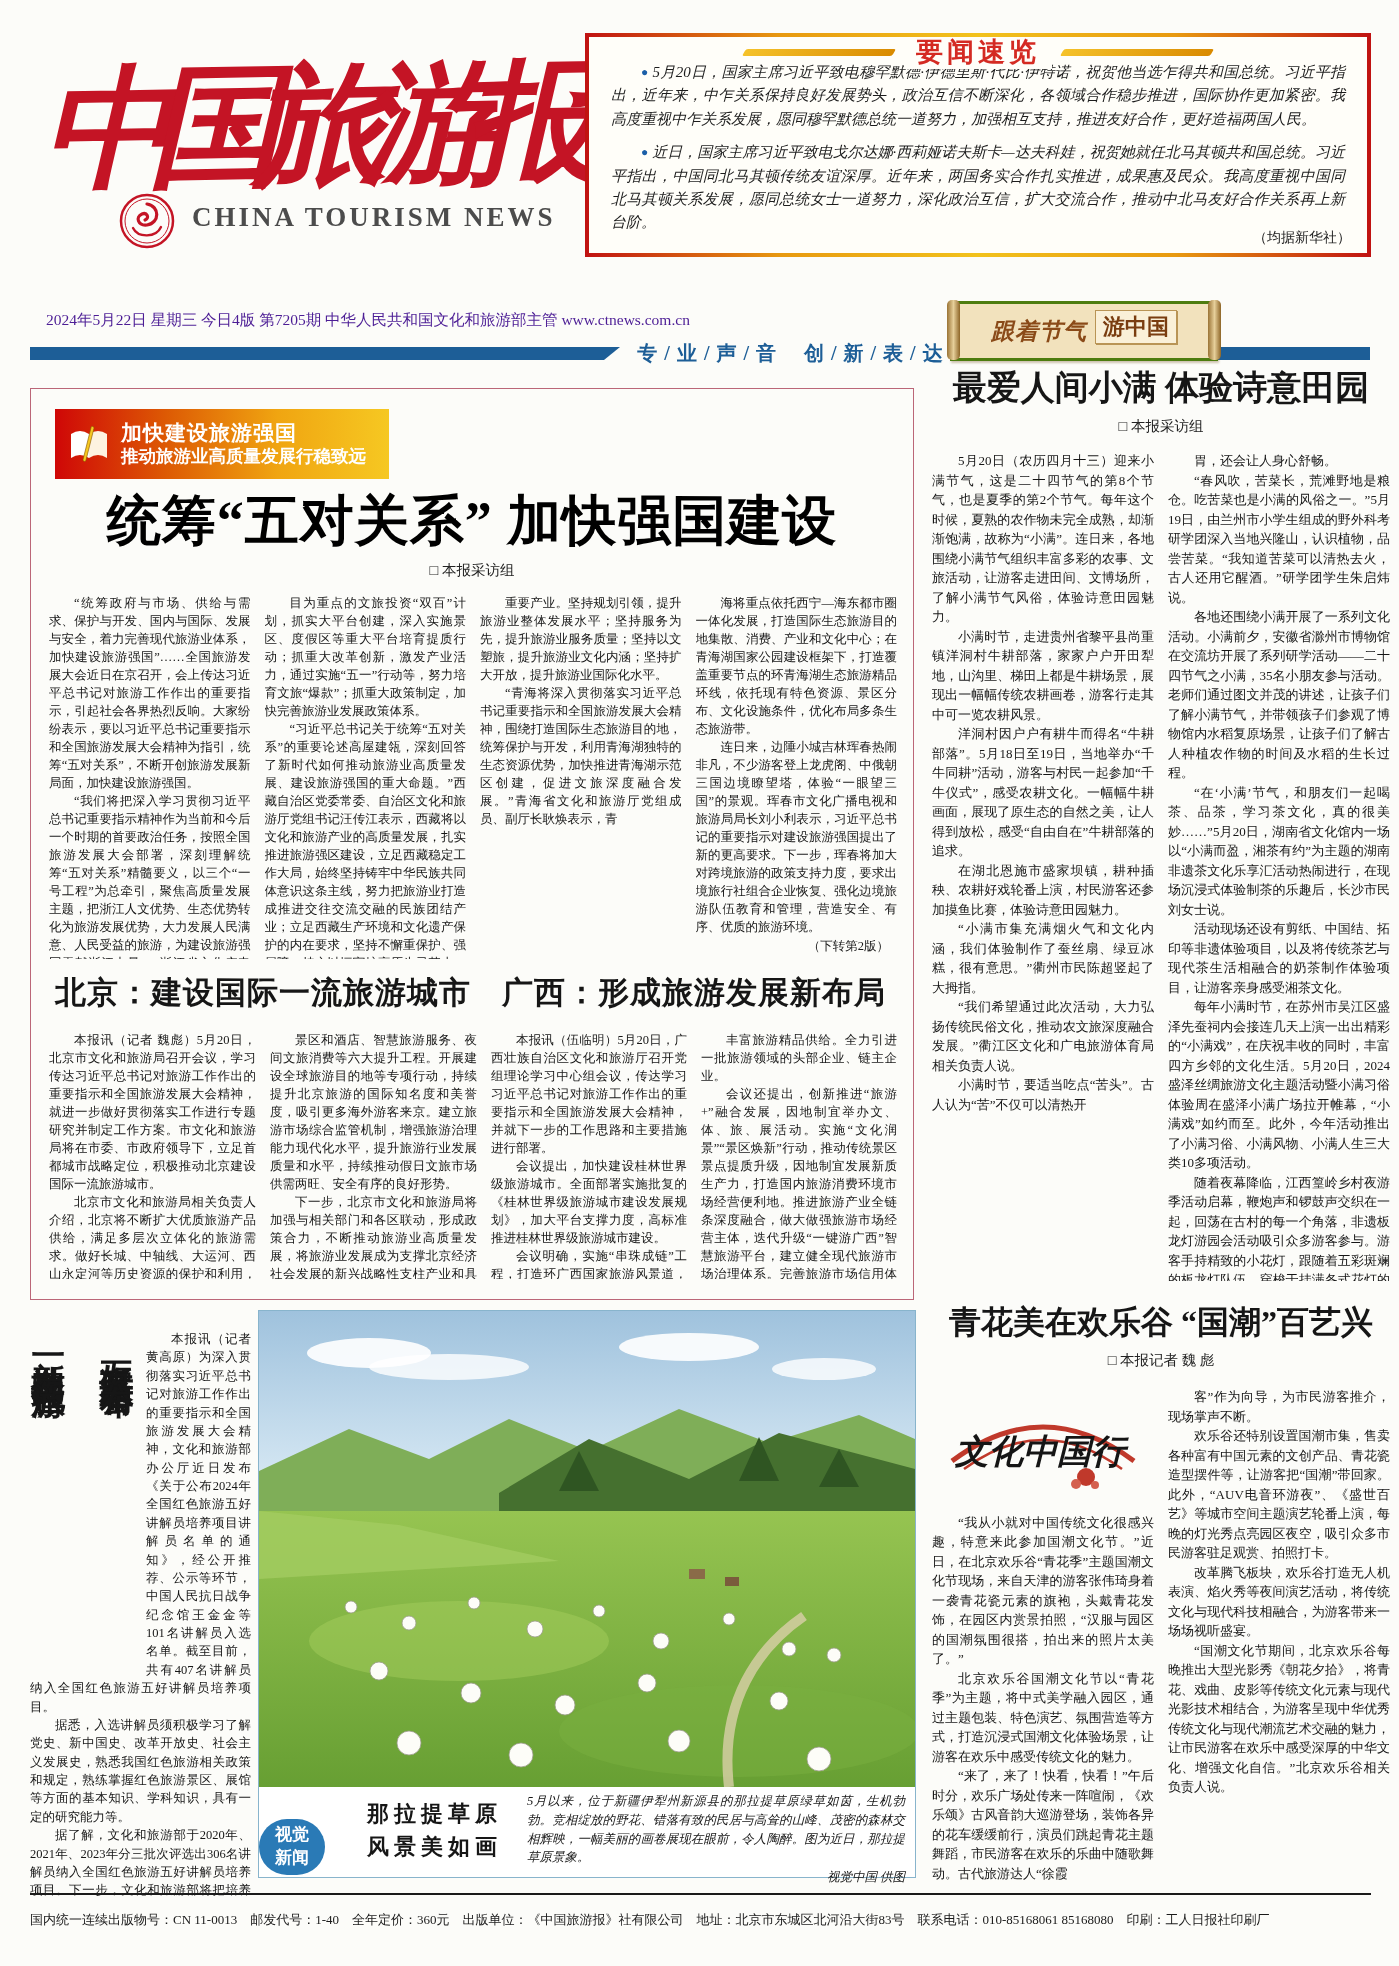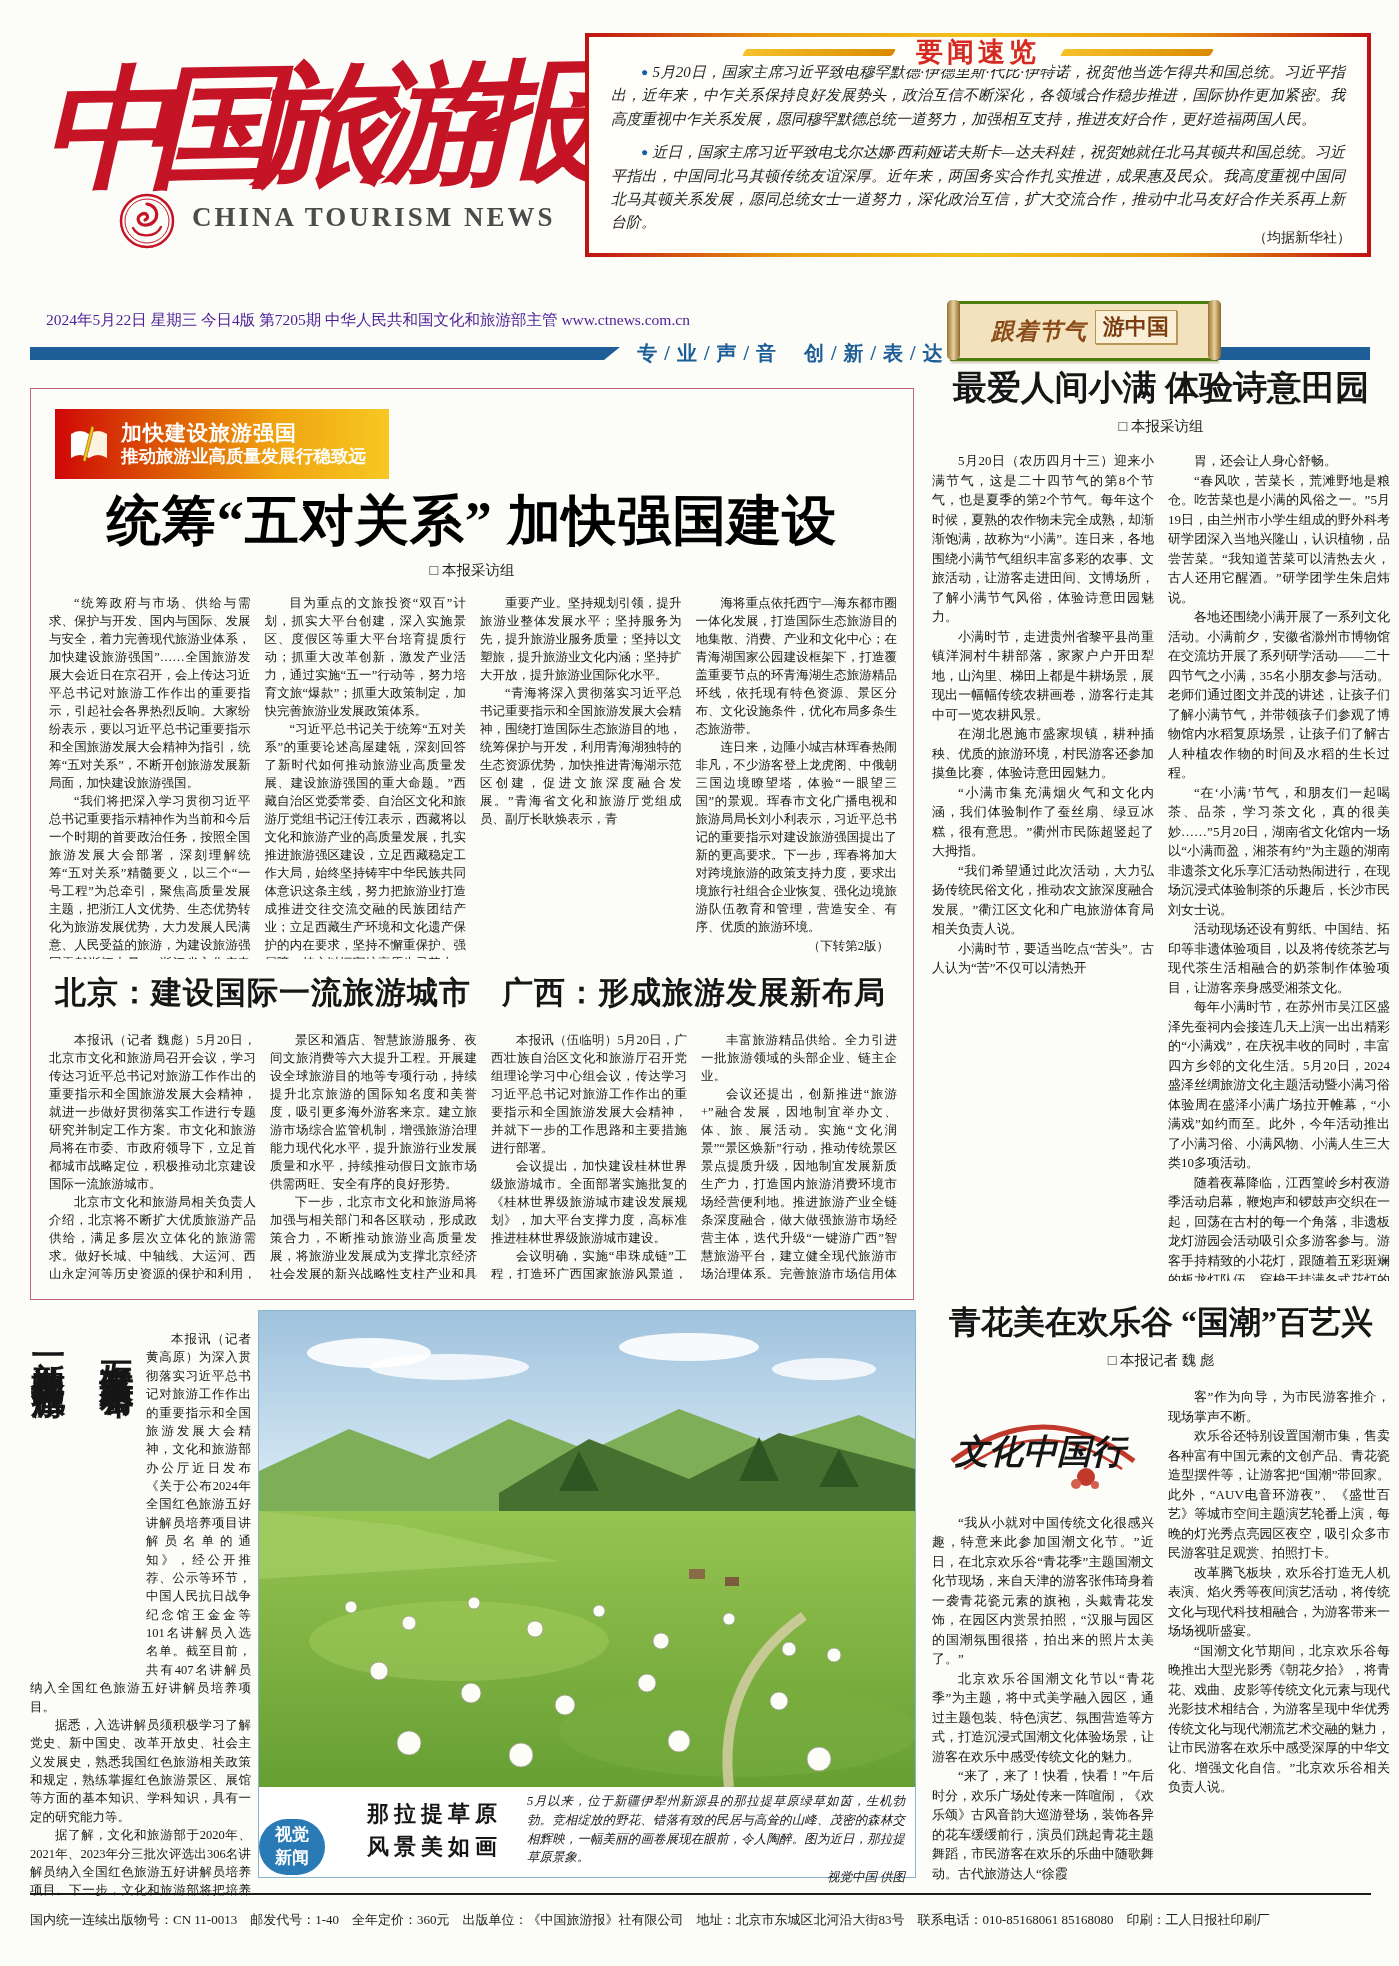--- a/index.html
+++ b/index.html
@@ -197,21 +197,22 @@
       <span class="sb-left">跟着节气</span>
       <span class="sb-right">游中国</span>
       <span class="roll roll-r"></span>
     </div>
     <div class="xm-headline">最爱人间小满 体验诗意田园</div>
     <div class="byline xm-byline">□ 本报采访组</div>
     <div class="cols xm-cols art">
       <div class="col">
           <p>5月20日（农历四月十三）迎来小满节气，这是二十四节气的第8个节气，也是夏季的第2个节气。每年这个时候，夏熟的农作物未完全成熟，却渐渐饱满，故称为“小满”。连日来，各地围绕小满节气组织丰富多彩的农事、文旅活动，让游客走进田间、文博场所，了解小满节气风俗，体验诗意田园魅力。</p>
           <p>小满时节，走进贵州省黎平县尚重镇洋洞村牛耕部落，家家户户开田犁地，山沟里、梯田上都是牛耕场景，展现出一幅幅传统农耕画卷，游客行走其中可一览农耕风景。</p>
-          <p>在湖北恩施市盛家坝镇，耕种插秧、优质的旅游环境，村民游客还参加摸鱼比赛，体验诗意田园魅力。</p>
+          <p>洋洞村因户户有耕牛而得名“牛耕部落”。5月18日至19日，当地举办“千牛同耕”活动，游客与村民一起参加“千牛仪式”，感受农耕文化。一幅幅牛耕画面，展现了原生态的自然之美，让人得到放松，感受“自由自在”牛耕部落的追求。</p>
+          <p>在湖北恩施市盛家坝镇，耕种插秧、农耕好戏轮番上演，村民游客还参加摸鱼比赛，体验诗意田园魅力。</p>
           <p>“小满市集充满烟火气和文化内涵，我们体验制作了蚕丝扇、绿豆冰糕，很有意思。”衢州市民陈超竖起了大拇指。</p>
           <p>“我们希望通过此次活动，大力弘扬传统民俗文化，推动农文旅深度融合发展。”衢江区文化和广电旅游体育局相关负责人说。</p>
           <p>小满时节，要适当吃点“苦头”。古人认为“苦”不仅可以清热开</p>
         </div>
       <div class="col">
           <p>胃，还会让人身心舒畅。</p>
           <p>“春风吹，苦菜长，荒滩野地是粮仓。吃苦菜也是小满的风俗之一。”5月19日，由兰州市小学生组成的野外科考研学团深入当地兴隆山，认识植物，品尝苦菜。“我知道苦菜可以清热去火，古人还用它醒酒。”研学团学生朱启炜说。</p>
           <p>各地还围绕小满开展了一系列文化活动。小满前夕，安徽省滁州市博物馆在交流坊开展了系列研学活动——二十四节气之小满，35名小朋友参与活动。老师们通过图文并茂的讲述，让孩子们了解小满节气，并带领孩子们参观了博物馆内水稻复原场景，让孩子们了解古人种植农作物的时间及水稻的生长过程。</p>
           <p>“在‘小满’节气，和朋友们一起喝茶、品茶，学习茶文化，真的很美妙……”5月20日，湖南省文化馆内一场以“小满而盈，湘茶有约”为主题的湖南非遗茶文化乐享汇活动热闹进行，在现场沉浸式体验制茶的乐趣后，长沙市民刘女士说。</p>
           <p>活动现场还设有剪纸、中国结、拓印等非遗体验项目，以及将传统茶艺与现代茶生活相融合的奶茶制作体验项目，让游客亲身感受湘茶文化。</p>

